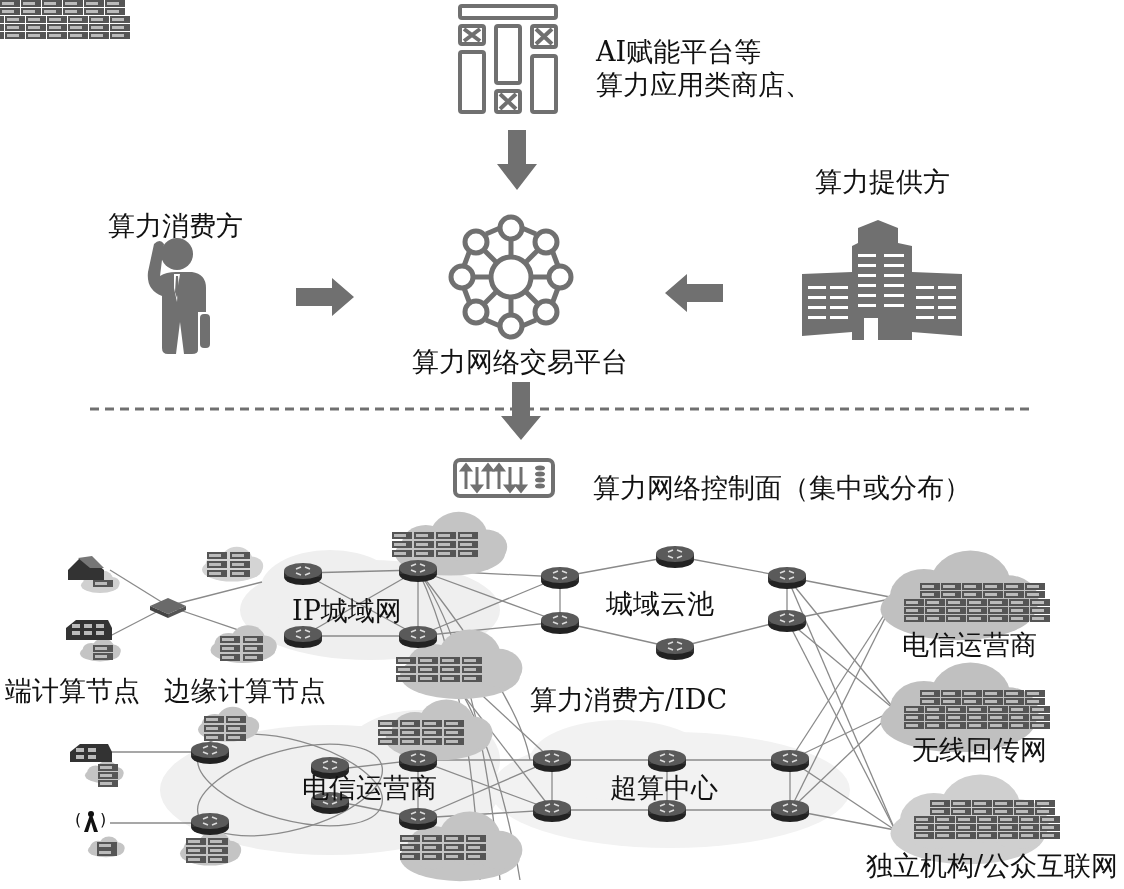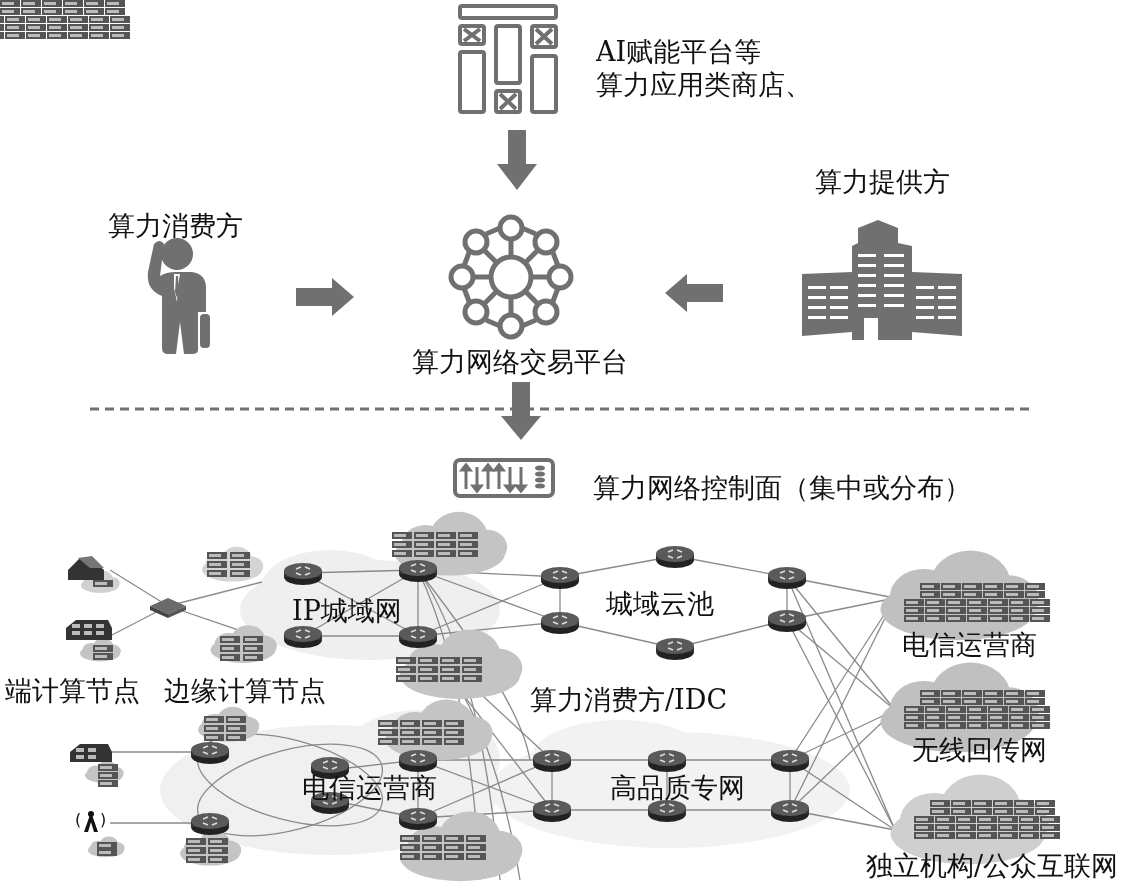--- a/index.html
+++ b/index.html
@@ -511,14 +511,14 @@
 </svg>
 
 <div class="lbl" style="left:292px;top:597px">IP城域网</div>
 <div class="lbl" style="left:5px;top:677px">端计算节点</div>
 <div class="lbl" style="left:164px;top:677px">边缘计算节点</div>
 <div class="lbl" style="left:530px;top:686px">算力消费方/IDC</div>
 <div class="lbl" style="left:606px;top:590px">城域云池</div>
 <div class="lbl" style="left:902px;top:631px">电信运营商</div>
 <div class="lbl" style="left:912px;top:736px">无线回传网</div>
 <div class="lbl" style="left:302px;top:774px">电信运营商</div>
-<div class="lbl" style="left:610px;top:774px">高品质专网</div>
+<div class="lbl" style="left:610px;top:774px">超算中心</div>
 <div class="lbl" style="left:866px;top:852px">独立机构/公众互联网</div>
 
 </body></html>

